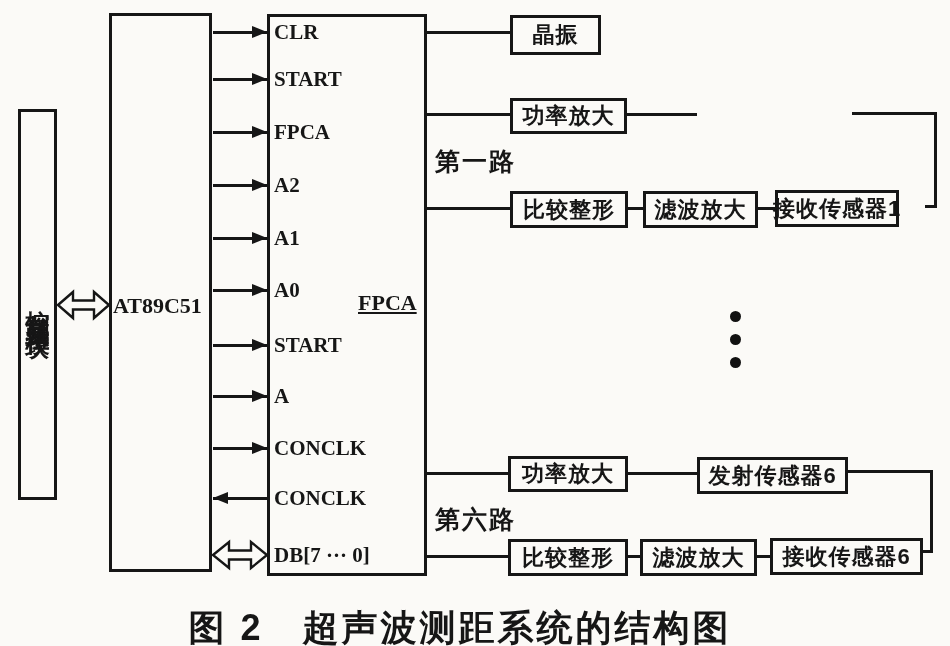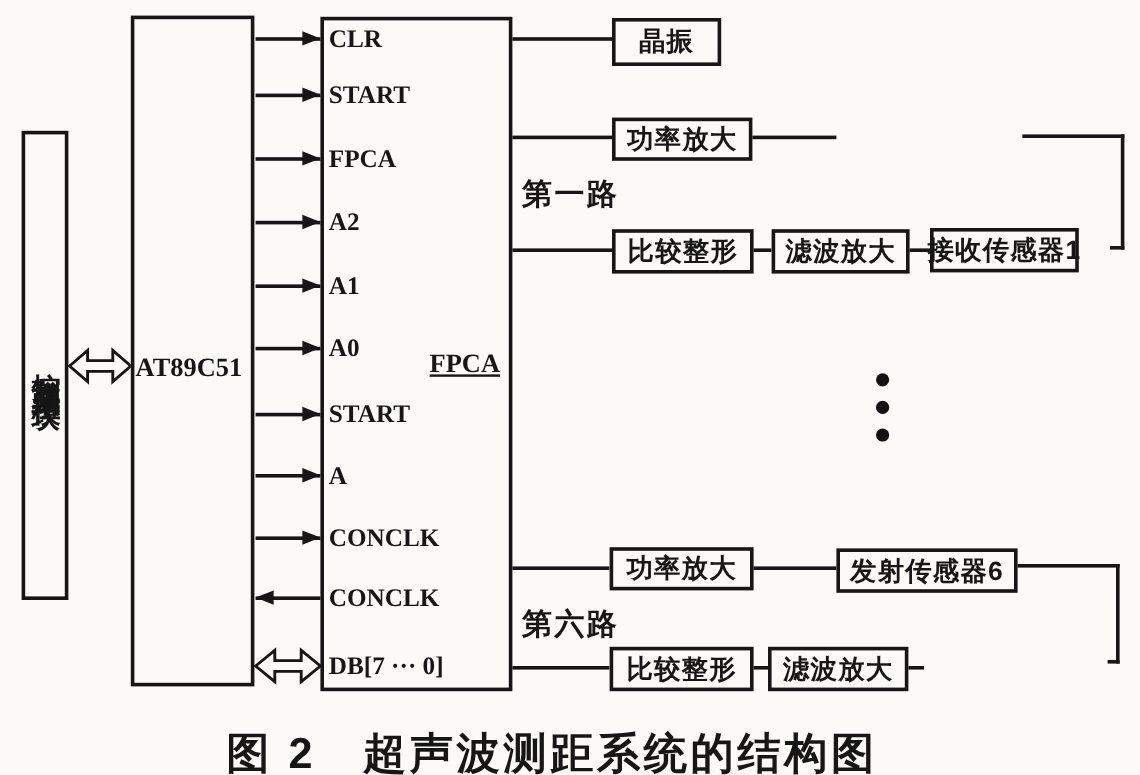--- a/index.html
+++ b/index.html
@@ -203,19 +203,22 @@
 
   <div class="wire" style="left:427px;top:555px;width:81px;"></div>
   <div class="blk" style="left:508px;top:539px;width:120px;height:37px;">
     <span>比较整形</span>
   </div>
   <div class="wire" style="left:628px;top:555px;width:12px;"></div>
   <div class="blk" style="left:640px;top:539px;width:117px;height:37px;">
     <span>滤波放大</span>
   </div>
   <div class="wire" style="left:757px;top:555px;width:13px;"></div>
+  <div class="blk" style="left:770px;top:538px;width:153px;height:37px;">
+    <span>接收传感器6</span>
+  </div>
 
   <div class="elbow" style="left:848px;top:470px;width:85px;height:83px;"></div>
   <div class="wire" style="left:923px;top:550px;width:10px;"></div>
 
   <div class="caption">图 2　超声波测距系统的结构图</div>
 
 </div>
 
 </body></html>

